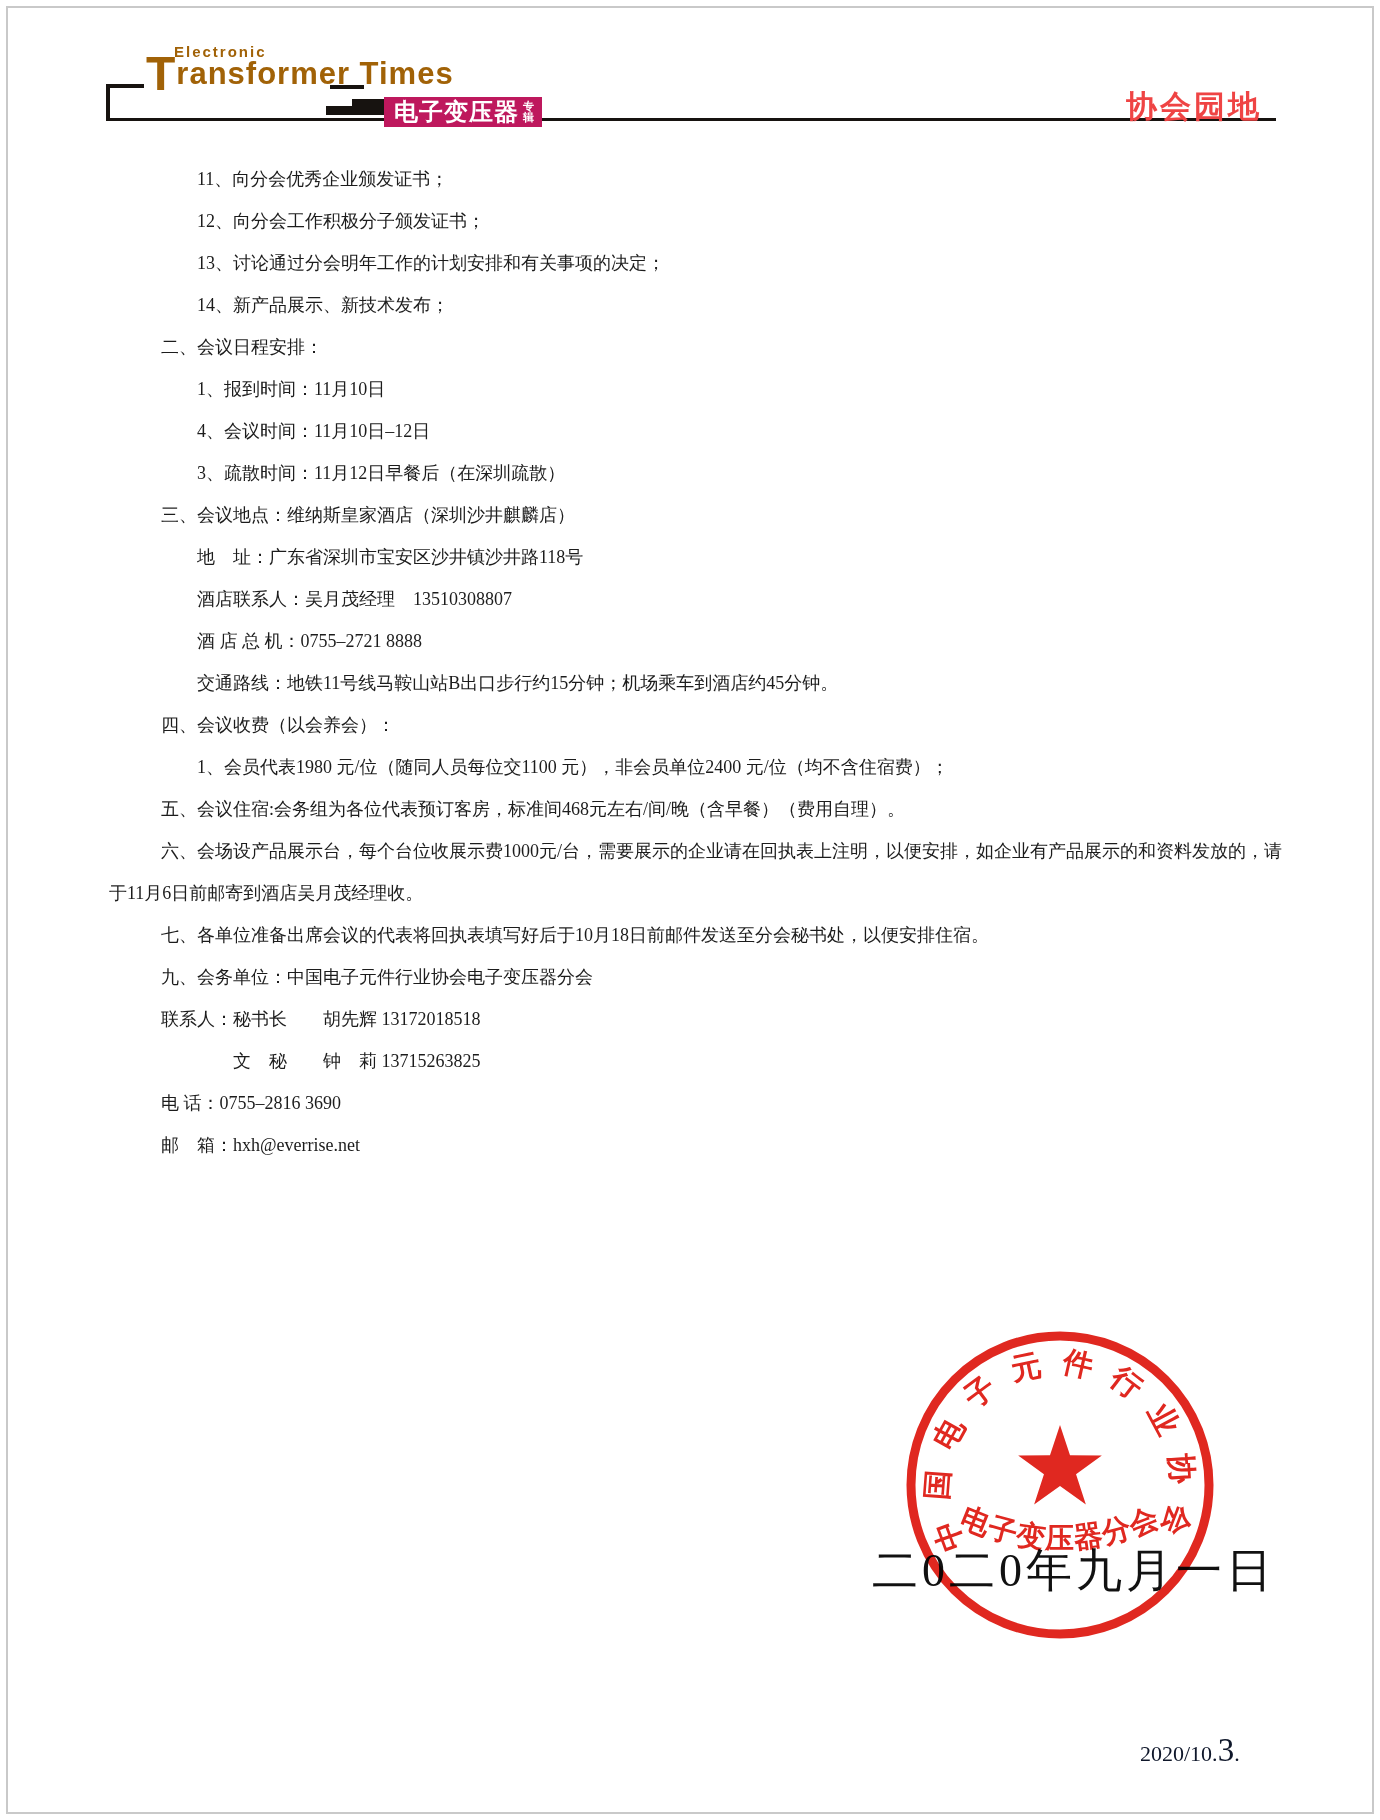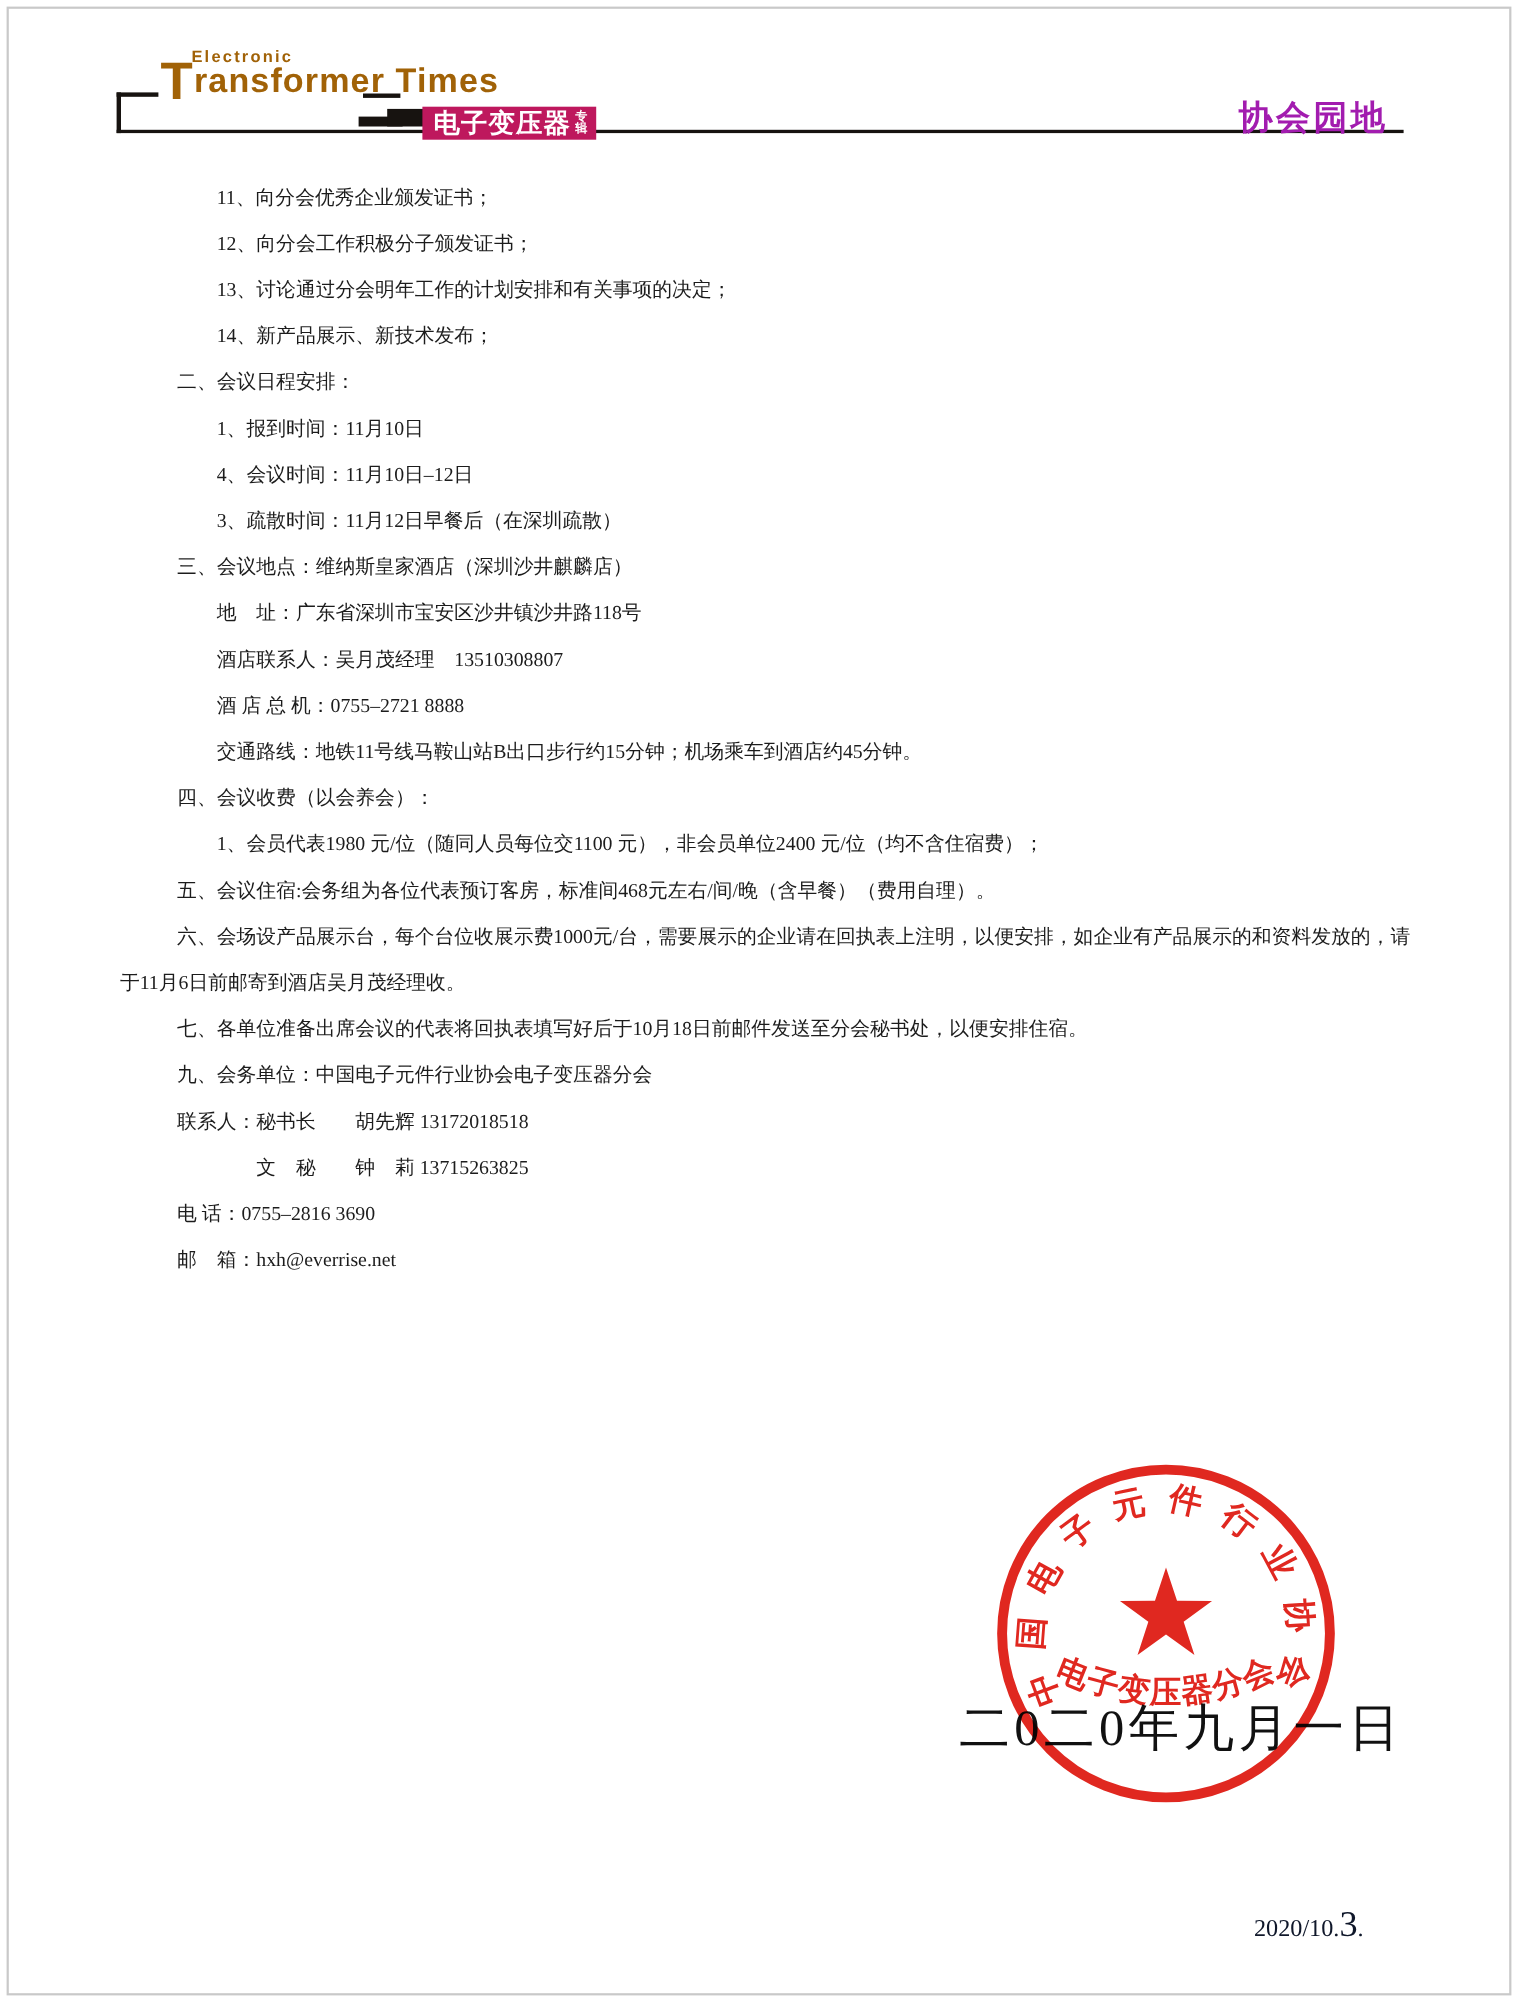--- a/index.html
+++ b/index.html
@@ -17,21 +17,21 @@
   .logo-main .t-big{font-size:48px;line-height:28px;vertical-align:-6px;}
   .hdr-dash-right{position:absolute;left:330px;top:85px;width:34px;height:4px;background:#171310;}
   .banner-step1{position:absolute;left:326px;top:106px;width:40px;height:9px;background:#171310;}
   .banner-step2{position:absolute;left:352px;top:99px;width:40px;height:16px;background:#171310;}
   .banner{position:absolute;left:384px;top:97px;height:30px;background:#be185d;color:#ffffff;
           display:flex;align-items:center;padding:0 6px 0 10px;}
   .banner-main{font-family:"Liberation Sans", sans-serif;font-weight:bold;font-size:24px;letter-spacing:1px;}
   .banner-sub{font-family:"Liberation Sans", sans-serif;font-weight:bold;font-size:11px;line-height:11px;
               width:13px;margin-left:4px;word-break:break-all;}
   .hdr-corner{position:absolute;left:1126px;top:86px;font-family:"Liberation Sans", sans-serif;
-              font-weight:bold;font-size:31px;letter-spacing:3px;color:#a21caf;}
+              font-weight:bold;font-size:31px;letter-spacing:3px;color:#ef4444;}
 
   
   #body-text{position:absolute;left:109px;top:158px;width:1186px;font-size:18px;line-height:42px;}
   #body-text p{margin:0;}
   #body-text p.l1{padding-left:52px;}
   #body-text p.l2{padding-left:88px;}
   #body-text p.wrap{text-indent:52px;}
   #body-text p.gap{}
 
   

